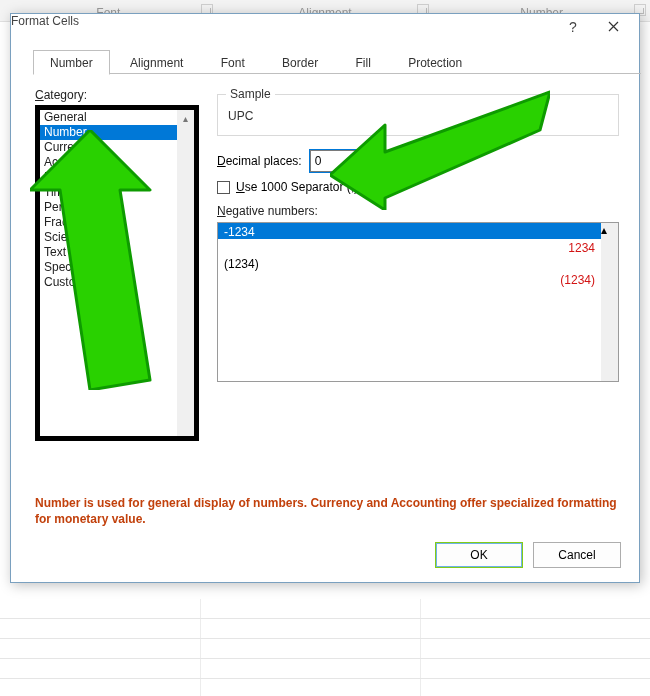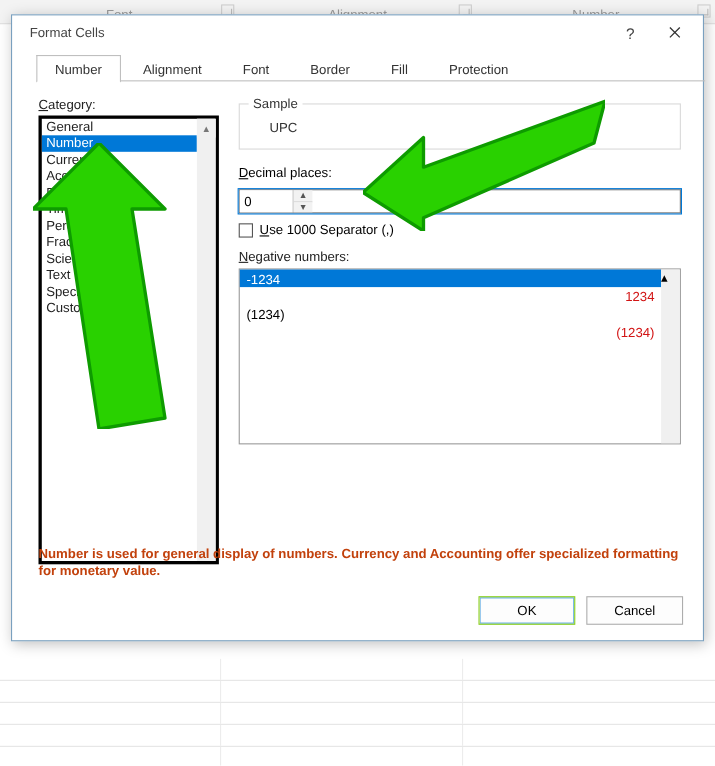--- a/index.html
+++ b/index.html
@@ -8,50 +8,50 @@
   
   .sheet-bg { position: absolute; inset: 0; }
   .sheet-top { height: 22px; border-bottom: 1px solid #e0e0e0; background: #f3f3f3; display: flex; }
   .sheet-top .ribbon-label { flex: 1; text-align: center; color: #9a9a9a; font-size: 11px; padding-top: 6px; position: relative; }
   .ribbon-launcher { position:absolute; right:4px; top:4px; width:12px; height:12px; border:1px solid #cfcfcf; }
   .ribbon-launcher:before { content:""; position:absolute; right:1px; bottom:1px; width:5px; height:5px; border-right:1px solid #bdbdbd; border-bottom:1px solid #bdbdbd; }
 
   
   .dialog { position: absolute; left: 10px; top: 13px; width: 630px; height: 570px;
             background: #ffffff; border: 1px solid #7aa0bf; box-shadow: 2px 2px 12px rgba(0,0,0,0.25); }
-  .titlebar { height: 31px; display:flex; align-items:center; padding: 0 6px 0 16px; }
+  .titlebar { height: 31px; display:flex; padding: 0 6px 0 0; }
   .titlebar .title { flex:1; font-size:12px; color:#444; }
   .title-btn { width:40px; height:25px; display:flex; align-items:center; justify-content:center; color:#444; }
   .title-btn.close svg { width:11px; height:11px; }
   .title-btn.help { font-size:14px; }
 
   .tabstrip { margin: 4px 10px 0 22px; height:25px; position:relative; }
   .tabstrip .tab { display:inline-block; height:25px; line-height:25px; padding:0 16px; border:1px solid transparent; color:#333; position:relative; top:1px; }
   .tabstrip .tab.active { background:#fff; border:1px solid #bfbfbf; border-bottom:1px solid #fff; z-index:2; }
   .tabstrip .baseline { position:absolute; left:0; right:-12px; bottom:0; border-bottom:1px solid #bfbfbf; z-index:1; }
 
   .body { padding: 14px 20px 0 24px; display:flex; gap:18px; }
   .left { width:164px; }
   .label { color:#222; margin-bottom:3px; }
   .underline-first::first-letter { text-decoration: underline; }
   .kbd-u { text-decoration: underline; }
 
-  .listbox { border:3px solid #000000; height:408px; position:relative; background:#fff; }
+  .listbox { border:5px solid #000000; height:336px; position:relative; background:#fff; }
   .listbox .scrollbar { position:absolute; right:0; top:0; bottom:0; width:17px; background:#f0f0f0; }
   .listbox .scrollbar .arrow { height:17px; background:#f0f0f0; display:flex; align-items:center; justify-content:center; color:#777; font-size:10px; }
   .listbox .items { position:absolute; left:0; right:17px; top:0; bottom:0; overflow:hidden; }
   .listbox .item { padding:0 4px; height:15px; line-height:15px; font-size:12px; color:#222; white-space:nowrap; }
   .listbox .item.selected { background:#0078d7; color:#fff; }
 
   .right { flex:1; }
-  .sampleBox { border:1px solid #d9d9d9; padding:10px 10px 12px 23px; position:relative; margin-top:6px; }
+  .sampleBox { border:1px solid #d9d9d9; padding:10px 10px 12px 6px; position:relative; margin-top:6px; }
   .sampleBox .legend { position:absolute; top:-8px; left:8px; background:#fff; padding:0 4px; color:#333; }
   .sampleVal { padding:4px 4px 0 4px; color:#333; font-size:12px; }
 
-  .rowline { display:flex; gap:8px; margin-top:14px;flex-direction:column; }
+  .rowline { display:flex; align-items:center; gap:8px; margin-top:14px; }
   .spinwrap { display:flex; border:1px solid #7a7a7a; height:22px; background:#fff; }
   .spinwrap input { border:0; width:48px; padding:2px 4px; outline:none; font-size:12px; }
   .spinbtns { width:18px; display:flex; flex-direction:column; border-left:1px solid #bdbdbd; }
   .spinbtn { flex:1; display:flex; align-items:center; justify-content:center; background:#f2f2f2; font-size:8px; color:#555; border-bottom:1px solid #d5d5d5; }
   .spinbtn:last-child{ border-bottom:0; }
   .spinwrap.focus { outline:1px solid #0078d7; }
   .checkbox { display:flex; align-items:center; gap:6px; margin-top:8px; }
   .checkbox .box { width:13px; height:13px; border:1px solid #555; background:#fff; }
   .negBox { border:1px solid #9a9a9a; height:160px; margin-top:4px; position:relative; background:#fff; }
   .negBox .scrollbar { position:absolute; right:0; top:0; bottom:0; width:17px; background:#f0f0f0; }

